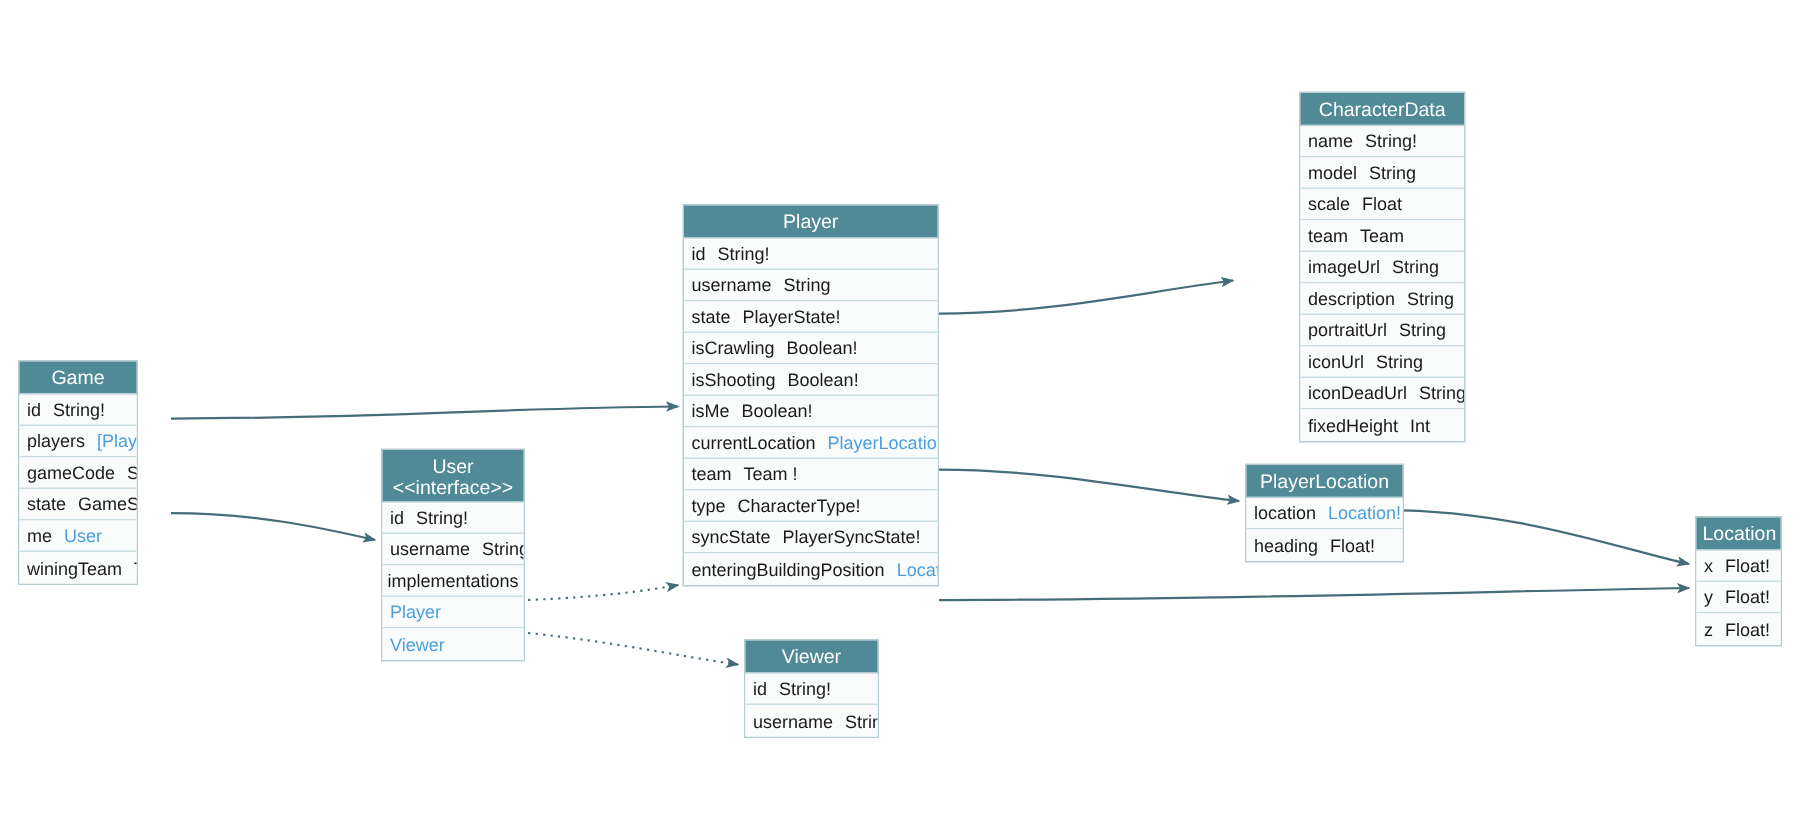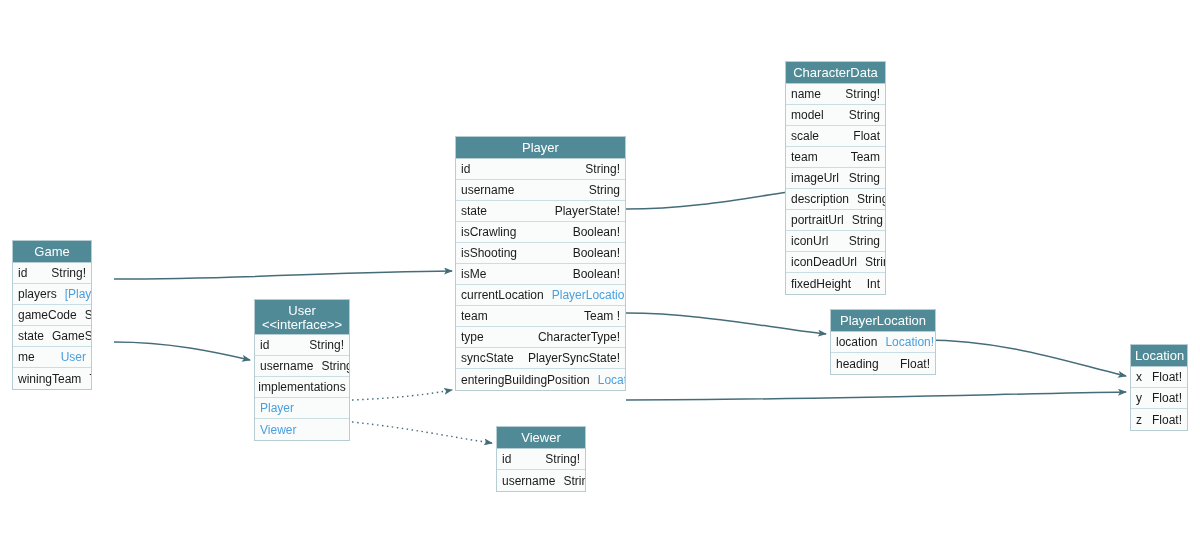--- a/index.html
+++ b/index.html
@@ -43,21 +43,21 @@
     box-sizing: border-box;
     border-bottom: 1px solid #b7cdd4;
   }
   .entity-header .stereotype {
     display: block;
     font-size: 13px;
     line-height: 13px;
   }
   .row {
     display: flex;
-    justify-content: space-between;
+    justify-content: flex-start;
     align-items: center;
     background: #fafcfc;
     border-bottom: 1px solid #c9dde2;
     box-sizing: border-box;
     height: 21px;
     padding: 0 5px;
     font-size: 12px;
     color: #1a1a1a;
     white-space: nowrap;
     overflow: hidden;
@@ -179,21 +179,21 @@
         </div>
         <div class="row">
           <span class="fname">syncState</span>
           <span class="ftype">PlayerSyncState!</span>
         </div>
         <div class="row">
           <span class="fname">enteringBuildingPosition</span>
           <span class="ftype link">Location</span>
         </div>
       </div>
-      <div class="entity" style="left: 785px; top: 61px; width: 101px;">
+      <div class="entity" style="left: 866px; top: 61px; width: 111px;">
         <div class="entity-header"><span>CharacterData</span></div>
         <div class="row">
           <span class="fname">name</span>
           <span class="ftype">String!</span>
         </div>
         <div class="row">
           <span class="fname">model</span>
           <span class="ftype">String</span>
         </div>
         <div class="row">

